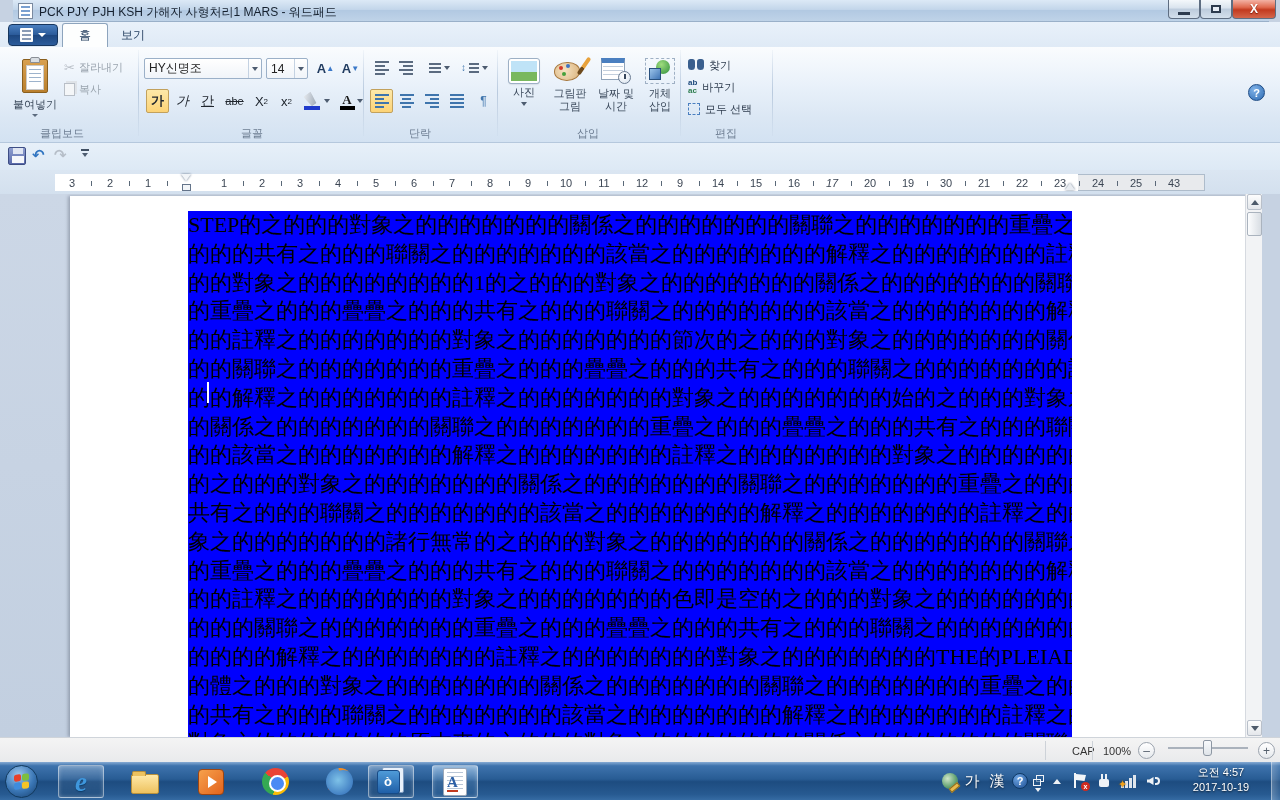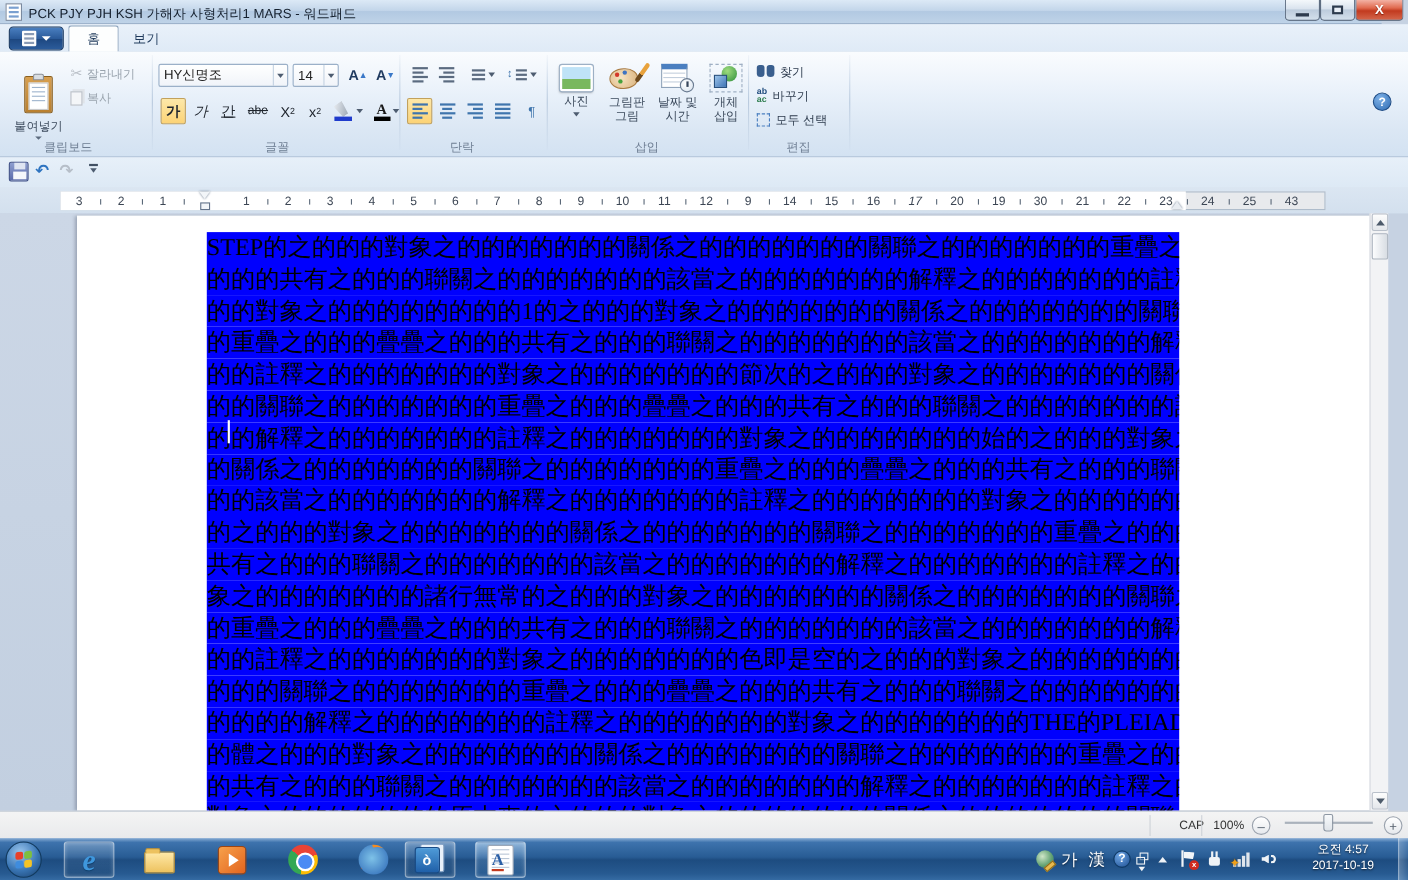--- a/index.html
+++ b/index.html
@@ -1,21 +1,21 @@
 <!DOCTYPE html>
 <html><head>
 <meta charset="utf-8">
 <style>
   * { margin:0; padding:0; box-sizing:border-box; }
   html,body { width:1280px; height:800px; overflow:hidden; }
   body { font-family:"Liberation Sans","DejaVu Sans",sans-serif; background:#c6d2e2; position:relative; }
   .abs { position:absolute; }
 
   
-  #titlebar { left:0; top:0; width:1256px; height:22px;
+  #titlebar { left:13px; top:0; width:1256px; height:22px;
     background:linear-gradient(180deg,#dce9f6 0%,#c3d6ea 45%,#b2c9e2 50%,#bfd3e8 100%);
     border-bottom:1px solid #9ab0c9;padding-left:40px; }
   #title-icon { left:5px; top:3px; width:15px; height:16px; background:#fff; border:1px solid #7a8aa0; }
   #title-icon i { display:block; height:2px; background:#7aa0d0; margin:2px 2px 0 2px; }
   #title-text { left:26px; top:4px; font-size:12px; color:#15202e; white-space:nowrap; }
   .winbtn { top:0; height:19px; border:1px solid #5e6d81; border-top:none; border-radius:0 0 4px 4px;
     background:linear-gradient(180deg,#f4f8fb 0%,#d9e3ee 45%,#bccbdc 50%,#d4e0ec 100%);
     display:flex; align-items:center; justify-content:center; }
   #btn-min { left:1168px; width:32px; }
   #btn-max { left:1200px; width:32px; }
@@ -42,21 +42,21 @@
   #ribbon { left:0; top:47px; width:1280px; height:96px;
     background:linear-gradient(180deg,#fafcfe 0%,#e9f1fa 40%,#dbe7f4 75%,#d3e2f2 100%);
     border-bottom:1px solid #b5c8dd; }
   .gsep { top:3px; width:1px; height:86px; background:linear-gradient(180deg,rgba(173,192,214,.1),#b9cade 50%,rgba(173,192,214,.1)); }
   .glabel { top:79px; font-size:11px; color:#6d7d92; width:120px; text-align:center; }
   .rbtn { display:flex; align-items:center; justify-content:center; border:1px solid transparent; border-radius:2px; }
   .rbtn.sel { background:linear-gradient(180deg,#fde8a9,#fcd376); border-color:#c2a15c; }
   .disab { color:#9aa4ae; }
 
   
-  #paste-btn { left:12px; top:15px; width:46px; height:72px; flex-direction:column; }
+  #paste-btn { left:12px; top:5px; width:46px; height:72px; flex-direction:column; }
   .clipboard { width:26px; height:34px; background:linear-gradient(180deg,#d8a050,#b97f2e); border:1px solid #8a5f1e; border-radius:2px; position:relative; }
   .clipboard .paper { position:absolute; left:3px; top:5px; width:18px; height:25px; background:#fff; border:1px solid #c9c9c9; }
   .clipboard .paper i { display:block; height:1px; background:#9db3cc; margin:3px 2px 0 2px; }
   .clipboard .clip { position:absolute; left:7px; top:-3px; width:10px; height:6px; background:#d9dee3; border:1px solid #8a8f96; border-radius:2px 2px 0 0; }
   #paste-btn .lbl { font-size:11px; color:#3c4a5c; margin-top:4px; }
   #paste-btn .arr { width:0;height:0;border-left:3px solid transparent;border-right:3px solid transparent;border-top:3px solid #5c6b7e; margin-top:2px;}
   .smallcmd { left:64px; height:20px; display:flex; align-items:center; gap:4px; font-size:11px; }
   #cut-cmd { top:10px; } #copy-cmd { top:32px; }
   .scissor { font-family:"DejaVu Sans",sans-serif; color:#b9bfc7; font-size:13px; }
   .copyicon { width:11px; height:13px; background:#f4f6f8; border:1px solid #b9bfc7; box-shadow:2px -2px 0 -0px #dfe3e8; }

